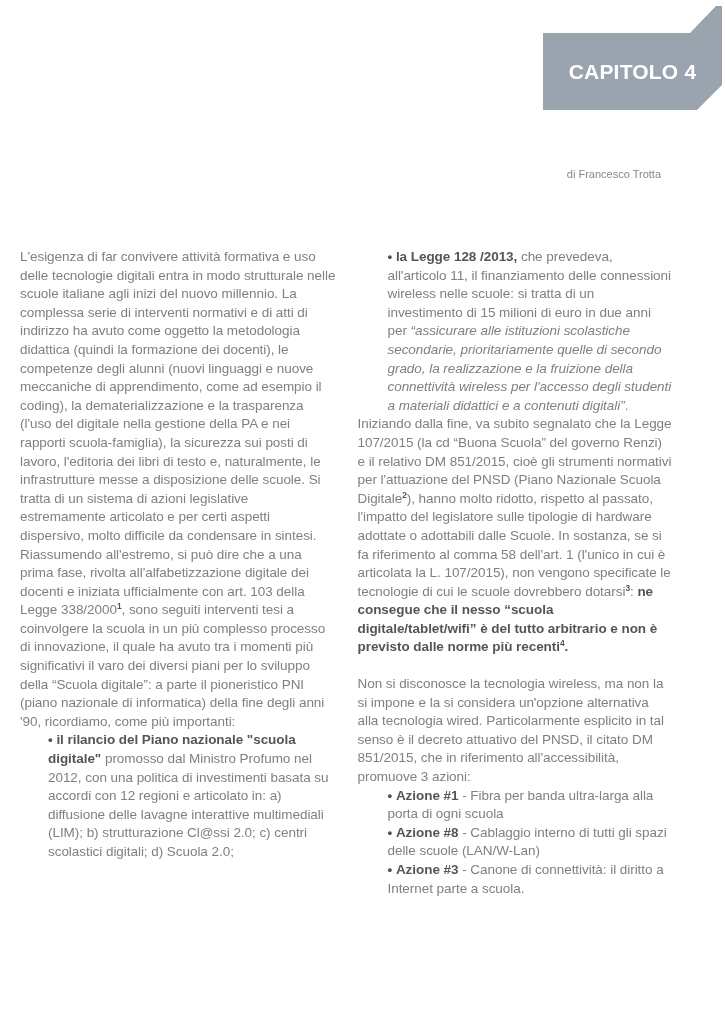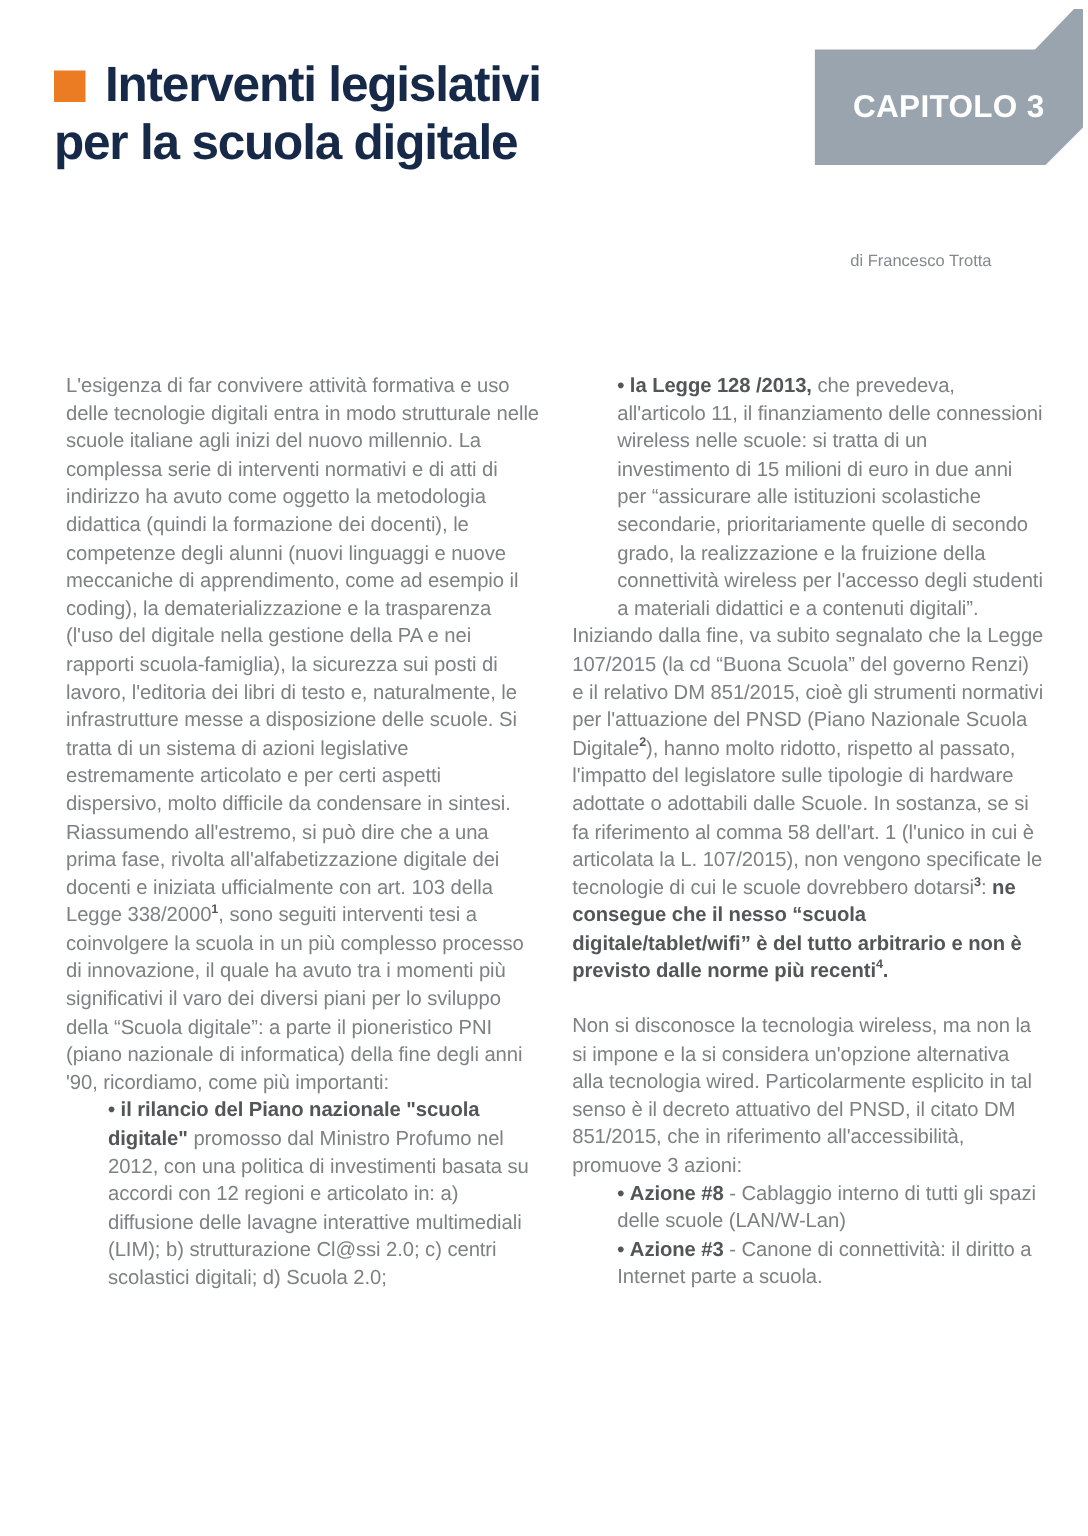--- a/index.html
+++ b/index.html
@@ -28,59 +28,59 @@
     display:inline-block; width:21px; height:21px;
     background:var(--accent-orange); margin-right:13px;
     vertical-align:baseline; transform:translateY(1px);
   }
   .byline {
     position:absolute; top:168px; right:64px;
     font-size:11px; color:#85878a;
   }
   
   .content {
-    position:absolute; top:248px; left:44px; width:653px;
+    position:absolute; top:248px; left:20px; width:653px;
     display:flex; gap:22px;
   }
   .col {
     width:316px; box-sizing:border-box;
     font-size:13.5px; line-height:18.6px; letter-spacing:-0.05px;
     color:var(--body-gray); text-align:left;
   }
   .col p { margin:0; }
   .li { padding-left:28px; }
   .li-r { padding-left:30px; }
   .li::before { content:"\2022\00a0"; color:var(--bold-gray); font-weight:700; }
   .b { font-weight:700; color:var(--bold-gray); }
-  .i { }
+  .i { font-style:italic; }
   sup { font-size:0.62em; line-height:0; font-weight:700; color:var(--bold-gray); }
   .gap { margin-top:18px !important; }
 </style>
 </head>
 <body>
 
 <div class="page">
 
   <div class="banner">
-    <span>CAPITOLO 3</span>
+    <span>CAPITOLO 4</span>
   </div>
 
-  <h1 class="title"><span class="sq"></span><span>Interventi legislativi</span><br><span>per la scuola digitale</span></h1>
 
   <div class="byline">di Francesco Trotta</div>
 
   <div class="content">
 
     <div class="col">
       <p><span>L'esigenza di far convivere attività formativa e uso delle tecnologie digitali entra in modo strutturale nelle scuole italiane agli inizi del nuovo millennio. La complessa serie di interventi normativi e di atti di indirizzo ha avuto come oggetto la metodologia didattica (quindi la formazione dei docenti), le competenze degli alunni (nuovi linguaggi e nuove meccaniche di apprendimento, come ad esempio il coding), la dematerializzazione e la trasparenza (l'uso del digitale nella gestione della PA e nei rapporti scuola-famiglia), la sicurezza sui posti di lavoro, l'editoria dei libri di testo e, naturalmente, le infrastrutture messe a disposizione delle scuole. Si tratta di un sistema di azioni legislative estremamente articolato e per certi aspetti dispersivo, molto difficile da condensare in sintesi. Riassumendo all'estremo, si può dire che a una prima fase, rivolta all'alfabetizzazione digitale dei docenti e iniziata ufficialmente con art. 103 della Legge 338/2000</span><sup>1</sup><span>, sono seguiti interventi tesi a coinvolgere la scuola in un più complesso processo di innovazione, il quale ha avuto tra i momenti più significativi il varo dei diversi piani per lo sviluppo della “Scuola digitale”: a parte il pioneristico PNI (piano nazionale di informatica) della fine degli anni '90, ricordiamo, come più importanti:</span></p>
       <div class="li"><span class="b">il rilancio del Piano nazionale "scuola digitale"</span><span> promosso dal Ministro Profumo nel 2012, con una politica di investimenti basata su accordi con 12 regioni e articolato in: a) diffusione delle lavagne interattive multimediali (LIM); b) strutturazione Cl@ssi 2.0; c) centri scolastici digitali; d) Scuola 2.0;</span></div>
     </div>
 
     <div class="col">
       <div class="li li-r"><span class="b">la Legge  128 /2013,</span><span> che prevedeva, all'articolo 11, il finanziamento delle connessioni wireless nelle scuole: si tratta di un investimento di 15 milioni di euro in due anni per </span><span class="i">“assicurare alle istituzioni scolastiche secondarie, prioritariamente quelle di secondo grado, la realizzazione e la fruizione della connettività wireless per l'accesso degli studenti a materiali didattici e a contenuti digitali”</span><span>.</span></div>
       <p><span>Iniziando dalla fine, va subito segnalato che la Legge 107/2015 (la cd “Buona Scuola” del governo Renzi) e il relativo DM 851/2015, cioè gli strumenti normativi per l'attuazione del PNSD (Piano Nazionale Scuola Digitale</span><sup>2</sup><span>), hanno molto ridotto, rispetto al passato, l'impatto del legislatore sulle tipologie di hardware adottate o adottabili dalle Scuole. In sostanza, se si fa riferimento al comma 58 dell'art. 1 (l'unico in cui è articolata la L. 107/2015), non vengono specificate le tecnologie di cui le scuole dovrebbero dotarsi</span><sup>3</sup><span>: </span><span class="b">ne consegue che il nesso “scuola digitale/tablet/wifi”  è del tutto arbitrario e non è previsto dalle norme più recenti</span><sup>4</sup><span class="b">.</span></p>
       <p class="gap"><span>Non si disconosce la tecnologia wireless, ma non la si impone e la si considera un'opzione alternativa alla tecnologia wired. Particolarmente esplicito in tal senso è il decreto attuativo del PNSD, il citato DM 851/2015, che in riferimento all'accessibilità, promuove 3 azioni:</span></p>
+      <div class="li li-r"><span class="b">Azione #1</span><span> - Fibra per banda ultra-larga alla porta di ogni scuola</span></div>
       <div class="li li-r"><span class="b">Azione #8</span><span> - Cablaggio interno di tutti gli spazi delle scuole (LAN/W-Lan)</span></div>
       <div class="li li-r"><span class="b">Azione #3</span><span> - Canone di connettività: il diritto a Internet parte a scuola.</span></div>
     </div>
 
   </div>
 </div>
 
 </body></html>

